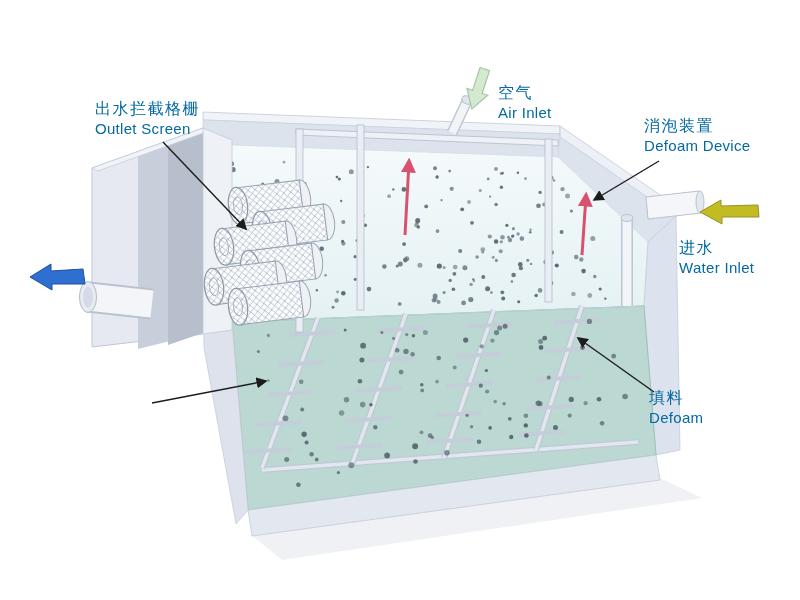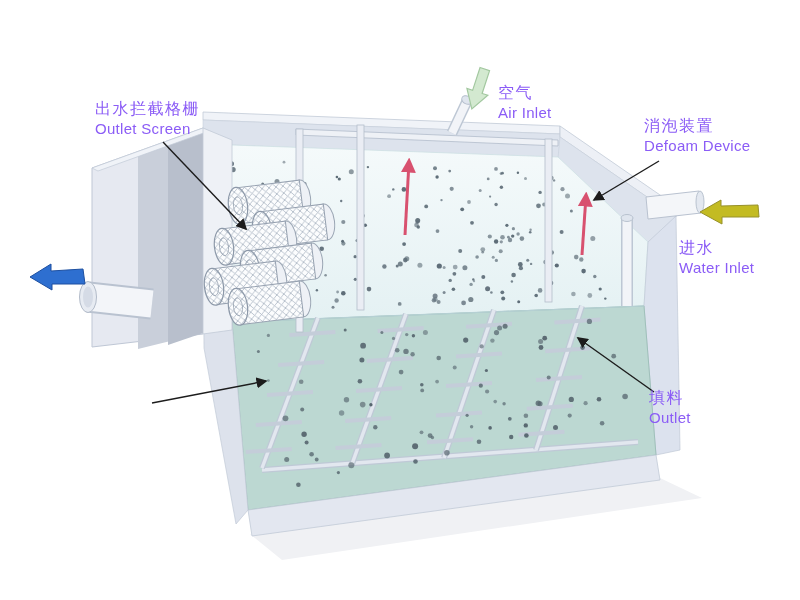--- a/index.html
+++ b/index.html
@@ -1,19 +1,19 @@
 <!DOCTYPE html>
 <html><head>
 <meta charset="utf-8">
 <style>
   html,body{margin:0;padding:0;background:#ffffff;}
   .stage{position:relative;width:800px;height:600px;background:#ffffff;overflow:hidden;
          font-family:"Liberation Sans","DejaVu Sans",sans-serif;}
   .stage svg{position:absolute;left:0;top:0;}
-  .lbl{position:absolute;color:#8b5cf6;white-space:nowrap;}
+  .lbl{position:absolute;color:#0369a1;white-space:nowrap;}
   .lbl .zh{font-size:16px;letter-spacing:1.5px;}
   .lbl .en{font-size:15px;letter-spacing:0.3px;}
 </style>
 </head>
 <body>
 
 <div class="stage">
 
 <svg id="diagram-svg" width="800" height="600" viewBox="0 0 800 600">
   <defs>
@@ -428,16 +428,16 @@
 <div class="lbl" style="left:644px;top:116px">
   <div class="zh">消泡装置</div>
   <div class="en">Defoam Device</div>
 </div>
 <div class="lbl" style="left:679px;top:238px">
   <div class="zh">进水</div>
   <div class="en">Water Inlet</div>
 </div>
 <div class="lbl" style="left:649px;top:388px">
   <div class="zh">填料</div>
-  <div class="en">Outlet</div>
+  <div class="en">Defoam</div>
 </div>
 
 </div>
 
 </body></html>

